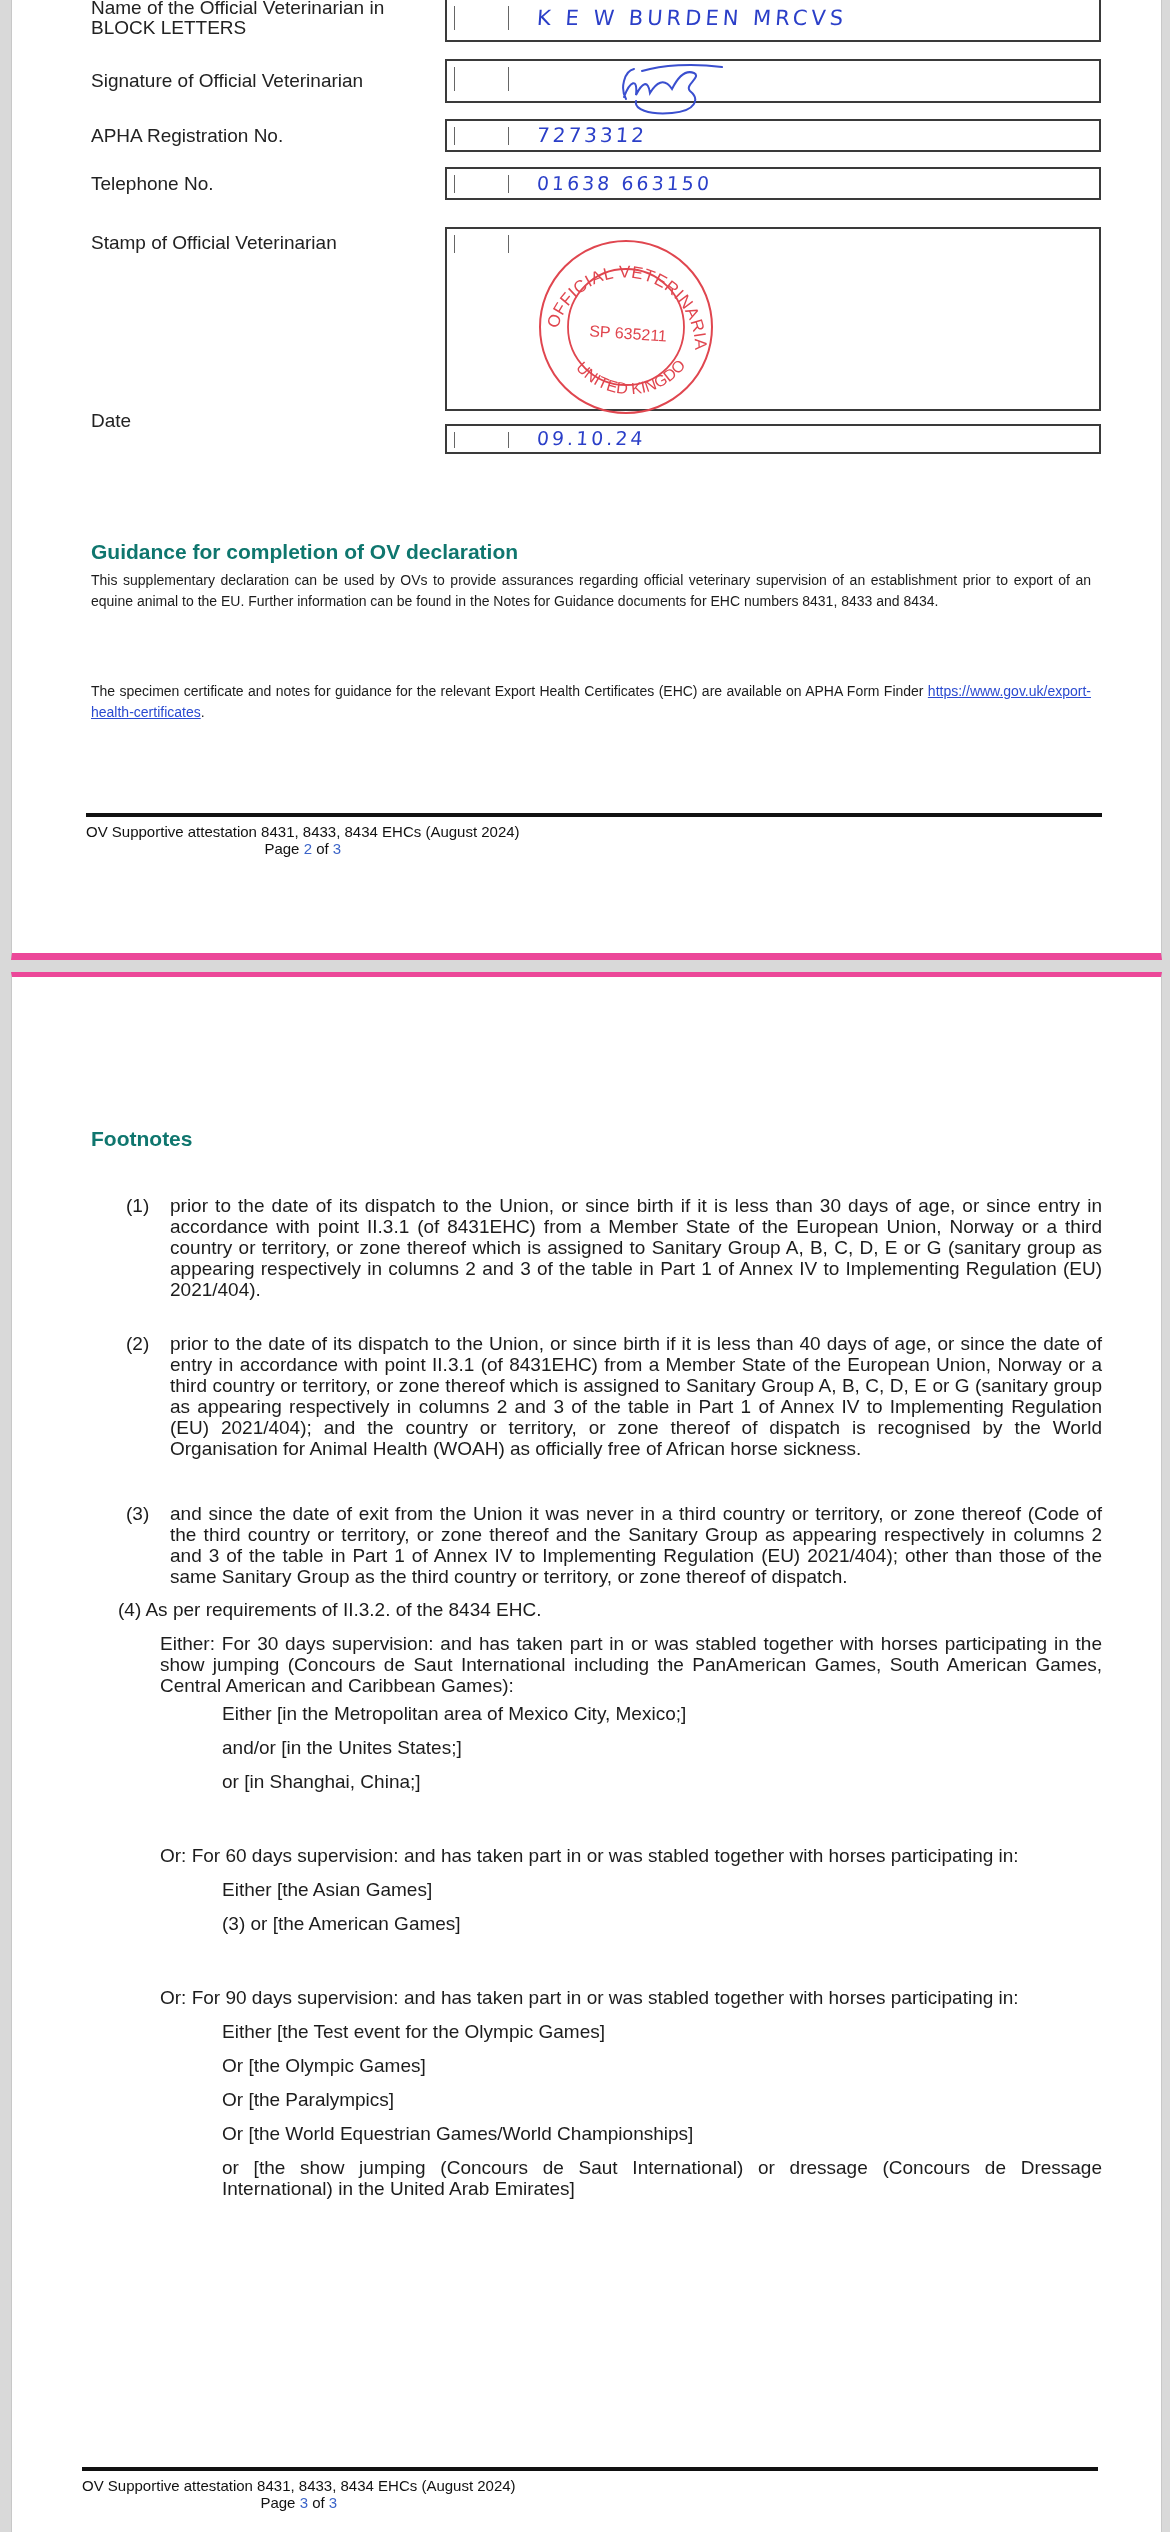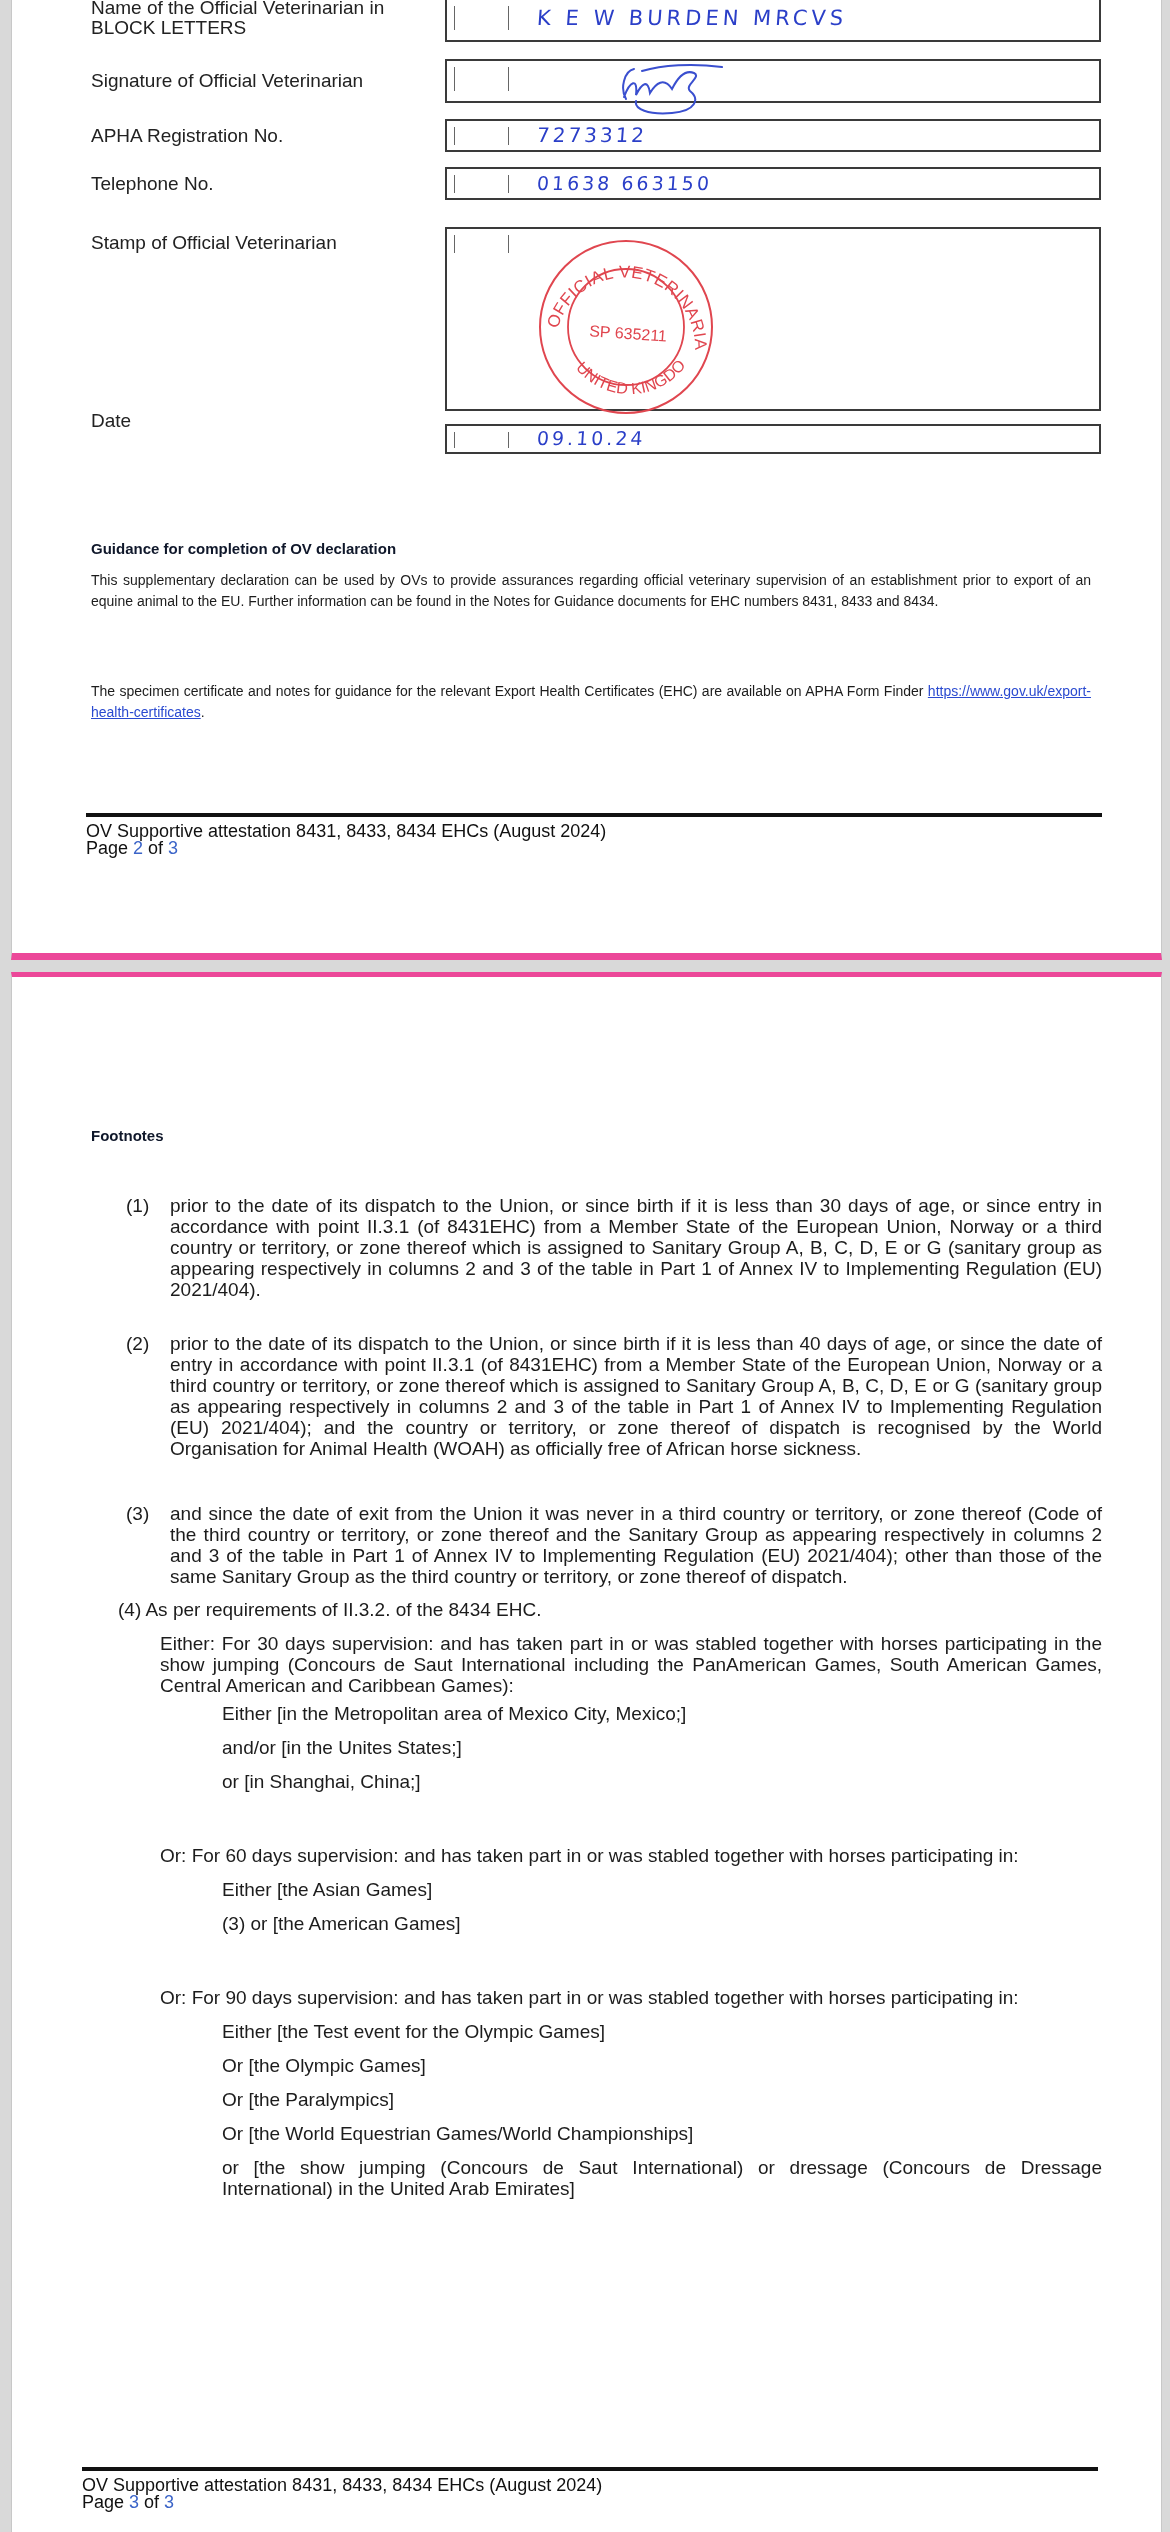--- a/index.html
+++ b/index.html
@@ -31,26 +31,26 @@
   .box .tick1 { left: 7px; }
   .box .tick2 { left: 61px; }
   .hand {
     position: absolute; left: 90px; color: #2b3fc8;
     font-family: "DejaVu Sans", sans-serif; letter-spacing: 4px;
     font-size: 22px; font-weight: normal; white-space: nowrap;
     transform: skewX(-4deg);
   }
 
   .stamp { position: absolute; left: 88px; top: 6px; width: 180px; height: 180px; }
-  .heading { position: absolute; left: 79px; font-size: 15px; font-weight: bold; color: #0f172a; }
+  .heading { position: absolute; left: 79px; font-size: 21px; font-weight: bold; color: #0f766e; }
   .para { position: absolute; left: 79px; width: 1000px; font-size: 14px; line-height: 21px; text-align: justify; color: #1c1c1c; }
   .link { color: #2a4ad0; text-decoration: underline; }
 
   .footer-rule { position: absolute; left: 74px; width: 1016px; height: 4px; background: #111; }
-  .footer-text { position: absolute; left: 74px; font-size: 18px; line-height: 17px; color: #111; }
+  .footer-text { position: absolute; left: 74px; font-size: 15px; line-height: 17px; color: #111; text-align: center; }
   .pg-num { color: #3b64c8; }
 
   
   .fn { position: absolute; left: 114px; width: 976px; font-size: 19px; line-height: 21px; color: #1c1c1c; }
   .fn .num { position: absolute; left: 0; top: 0; }
   .fn .body { margin-left: 44px; text-align: justify; }
   .fn4 { position: absolute; left: 106px; font-size: 19px; line-height: 21px; }
   .sub { position: absolute; left: 148px; width: 942px; font-size: 19px; line-height: 21px; text-align: justify; }
   .nested { position: absolute; left: 210px; width: 880px; font-size: 19px; line-height: 21px; text-align: justify; }
 </style>

